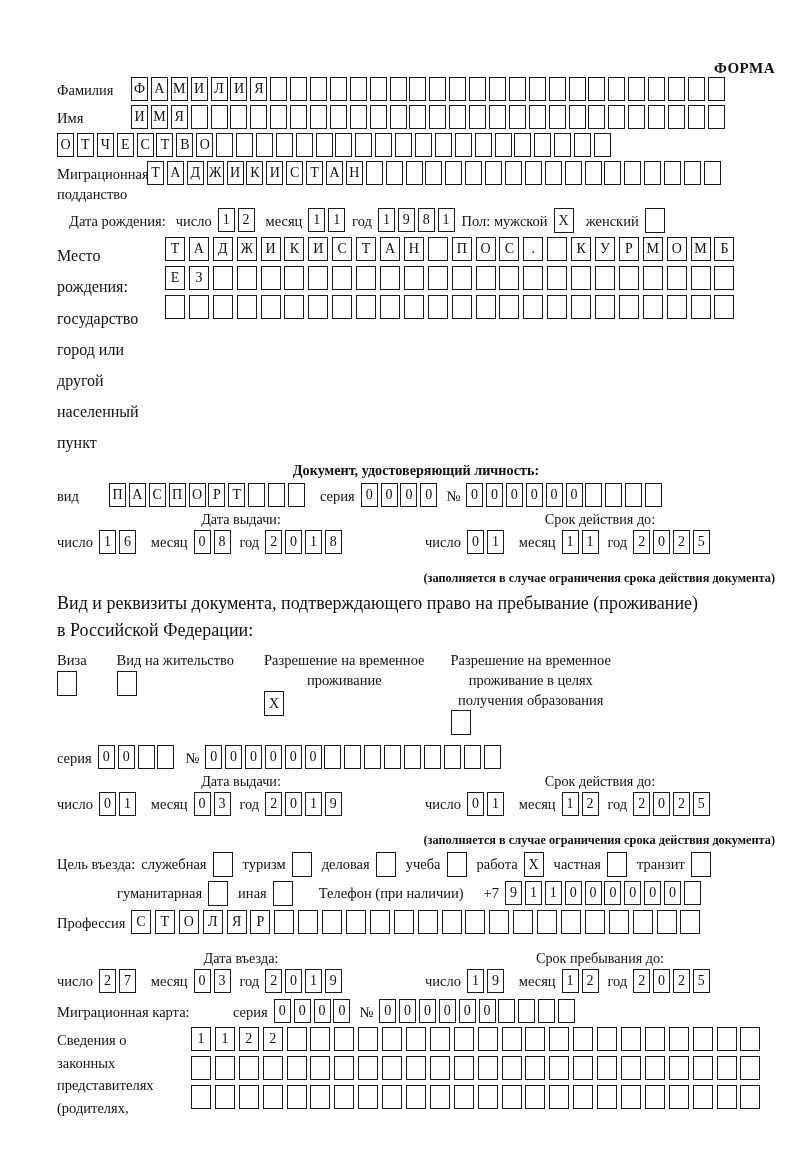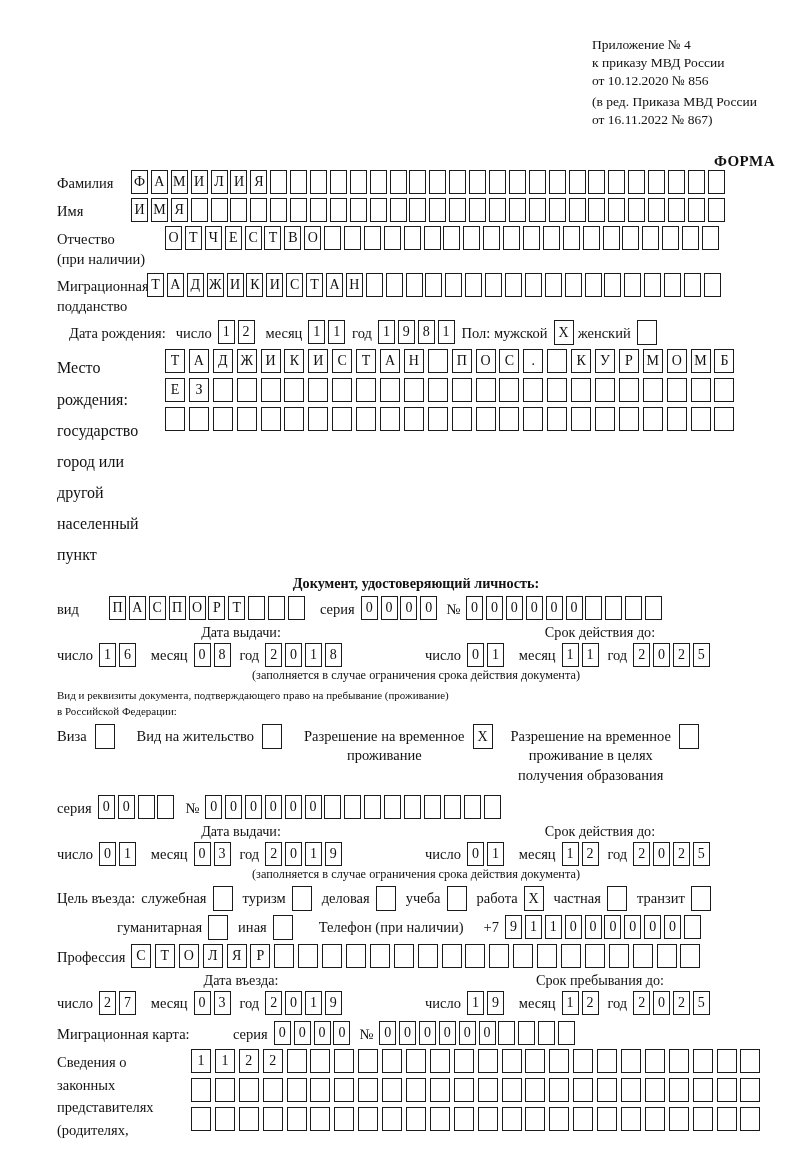--- a/index.html
+++ b/index.html
@@ -35,68 +35,56 @@
   }
   .mini-gap{width:10px;flex:none;}
   .doc-head{font-weight:bold;font-size:14.2px;text-align:center;margin:4px 0 4px 0;}
   .dates{display:flex;margin-bottom:0;}
   .dcol{display:flex;flex-direction:column;}
   .dcol-l{width:368px;flex:none;}
   .dcol-r{flex:1;}
   .dhead{font-size:14.2px;text-align:center;margin-bottom:2px;}
   .dline{display:flex;align-items:flex-start;}
   .dline .lbl{padding-top:3px;margin-right:6px;}
-  .note{font-size:12.3px;text-align:center;margin-top:1px;margin-bottom:4px;}
-  .intro{font-size:11px;line-height:1.5;}
+  .note{font-size:12.3px;text-align:right;margin-top:17px;margin-bottom:4px;font-weight:bold;}
+  .intro{font-size:18px;line-height:1.5;}
   .optrow{display:flex;align-items:flex-start;margin-top:4px;margin-bottom:10px;}
-  .opt{display:flex;align-items:flex-start;}
+  .opt{display:flex;align-items:flex-start;flex-direction:column;}
   .opt .lbl{padding-top:3px;margin-right:8px;}
   .opt .center{text-align:center;}
   .purrow{display:flex;align-items:flex-start;flex-wrap:nowrap;margin-bottom:4px;}
   .purrow .lbl{margin-right:6px;padding-top:3px;}
   .purrow .cb{margin-right:10px;}
   .rep{display:flex;align-items:flex-start;}
   .rep-labels{width:134px;flex:none;font-size:14.5px;line-height:1.55;padding-top:2px;}
   .rep-rows .boxes{display:block;margin-bottom:5px;}
   .bp{display:flex;}
   .bp-labels{width:108px;flex:none;font-size:16px;line-height:1.95;padding-top:3px;}
   .bp-rows .boxes{display:block;margin-bottom:5px;}
 </style>
 </head>
 <body>
 
 <div class="page">
 
-  <div class="hdr-block">
-    <div>Приложение № 4</div>
-    <div>к приказу МВД России</div>
-    <div>от 10.12.2020 № 856</div>
-    <div class="gap"></div>
-    <div>(в ред. Приказа МВД России</div>
-    <div>от 16.11.2022 № 867)</div>
-  </div>
   <div class="forma">ФОРМА</div>
 
 
 
   <div class="row">
     <span class="lbl w74">Фамилия</span>
     <span class="boxes"><span class="bx">Ф</span><span class="bx">А</span><span class="bx">М</span><span class="bx">И</span><span class="bx">Л</span><span class="bx">И</span><span class="bx">Я</span><span class="bx"></span><span class="bx"></span><span class="bx"></span><span class="bx"></span><span class="bx"></span><span class="bx"></span><span class="bx"></span><span class="bx"></span><span class="bx"></span><span class="bx"></span><span class="bx"></span><span class="bx"></span><span class="bx"></span><span class="bx"></span><span class="bx"></span><span class="bx"></span><span class="bx"></span><span class="bx"></span><span class="bx"></span><span class="bx"></span><span class="bx"></span><span class="bx"></span><span class="bx"></span></span>
   </div>
 
   <div class="row">
     <span class="lbl w74">Имя</span>
     <span class="boxes"><span class="bx">И</span><span class="bx">М</span><span class="bx">Я</span><span class="bx"></span><span class="bx"></span><span class="bx"></span><span class="bx"></span><span class="bx"></span><span class="bx"></span><span class="bx"></span><span class="bx"></span><span class="bx"></span><span class="bx"></span><span class="bx"></span><span class="bx"></span><span class="bx"></span><span class="bx"></span><span class="bx"></span><span class="bx"></span><span class="bx"></span><span class="bx"></span><span class="bx"></span><span class="bx"></span><span class="bx"></span><span class="bx"></span><span class="bx"></span><span class="bx"></span><span class="bx"></span><span class="bx"></span><span class="bx"></span></span>
   </div>
 
   <div class="row">
-    <span class="lbl w108">
-      <span>Отчество</span><br>
-      <span>(при наличии)</span>
-    </span>
     <span class="boxes"><span class="bx">О</span><span class="bx">Т</span><span class="bx">Ч</span><span class="bx">Е</span><span class="bx">С</span><span class="bx">Т</span><span class="bx">В</span><span class="bx">О</span><span class="bx"></span><span class="bx"></span><span class="bx"></span><span class="bx"></span><span class="bx"></span><span class="bx"></span><span class="bx"></span><span class="bx"></span><span class="bx"></span><span class="bx"></span><span class="bx"></span><span class="bx"></span><span class="bx"></span><span class="bx"></span><span class="bx"></span><span class="bx"></span><span class="bx"></span><span class="bx"></span><span class="bx"></span><span class="bx"></span></span>
   </div>
 
   <div class="row">
     <span class="lbl w90">
       <span>Миграционная,</span><br>
       <span>подданство</span>
     </span>
     <span class="boxes"><span class="bx">Т</span><span class="bx">А</span><span class="bx">Д</span><span class="bx">Ж</span><span class="bx">И</span><span class="bx">К</span><span class="bx">И</span><span class="bx">С</span><span class="bx">Т</span><span class="bx">А</span><span class="bx">Н</span><span class="bx"></span><span class="bx"></span><span class="bx"></span><span class="bx"></span><span class="bx"></span><span class="bx"></span><span class="bx"></span><span class="bx"></span><span class="bx"></span><span class="bx"></span><span class="bx"></span><span class="bx"></span><span class="bx"></span><span class="bx"></span><span class="bx"></span><span class="bx"></span><span class="bx"></span><span class="bx"></span></span>
   </div>
@@ -104,21 +92,21 @@
   <div class="row" style="margin-top:4px;">
     <span class="lbl" style="margin-right:10px;margin-left:12px;">Дата рождения:</span>
     <span class="lbl inline">число</span>
     <span class="boxes"><span class="bx">1</span><span class="bx">2</span></span>
     <span class="lbl inline" style="margin-left:8px;">месяц</span>
     <span class="boxes"><span class="bx">1</span><span class="bx">1</span></span>
     <span class="lbl inline" style="margin-left:4px;">год</span>
     <span class="boxes"><span class="bx">1</span><span class="bx">9</span><span class="bx">8</span><span class="bx">1</span></span>
     <span class="lbl inline" style="margin-left:4px;">Пол: мужской</span>
     <span class="cb">X</span>
-    <span class="lbl inline" style="margin-left:4px;">женский</span>
+    <span class="lbl inline" style="margin-left:12px;">женский</span>
     <span class="cb"></span>
   </div>
 
   <div class="bp" style="margin-top:4px;">
     <div class="bp-labels">
       <div>Место рождения:</div>
       <div>государство</div>
       <div>город или другой</div>
       <div>населенный пункт</div>
     </div>
@@ -256,21 +244,21 @@
     <span class="lbl" style="margin-left:16px;">Телефон (при наличии)</span>
     <span class="lbl" style="margin-left:14px;">+7</span>
     <span class="boxes"><span class="bx">9</span><span class="bx">1</span><span class="bx">1</span><span class="bx">0</span><span class="bx">0</span><span class="bx">0</span><span class="bx">0</span><span class="bx">0</span><span class="bx">0</span><span class="bx"></span></span>
   </div>
 
   <div class="row">
     <span class="lbl w74">Профессия</span>
     <span class="boxes wide"><span class="bx bxw">С</span><span class="bx bxw">Т</span><span class="bx bxw">О</span><span class="bx bxw">Л</span><span class="bx bxw">Я</span><span class="bx bxw">Р</span><span class="bx bxw"></span><span class="bx bxw"></span><span class="bx bxw"></span><span class="bx bxw"></span><span class="bx bxw"></span><span class="bx bxw"></span><span class="bx bxw"></span><span class="bx bxw"></span><span class="bx bxw"></span><span class="bx bxw"></span><span class="bx bxw"></span><span class="bx bxw"></span><span class="bx bxw"></span><span class="bx bxw"></span><span class="bx bxw"></span><span class="bx bxw"></span><span class="bx bxw"></span><span class="bx bxw"></span></span>
   </div>
 
-  <div class="dates" style="margin-top:4px;">
+  <div class="dates" style="margin-top:16px;">
     <div class="dcol dcol-l">
       <div class="dhead">Дата въезда:</div>
       <div class="dline">
         <span class="lbl">число</span>
         <span class="boxes"><span class="bx">2</span><span class="bx">7</span></span>
         <span class="lbl" style="margin-left:12px;">месяц</span>
         <span class="boxes"><span class="bx">0</span><span class="bx">3</span></span>
         <span class="lbl" style="margin-left:6px;">год</span>
         <span class="boxes"><span class="bx">2</span><span class="bx">0</span><span class="bx">1</span><span class="bx">9</span></span>
       </div>

